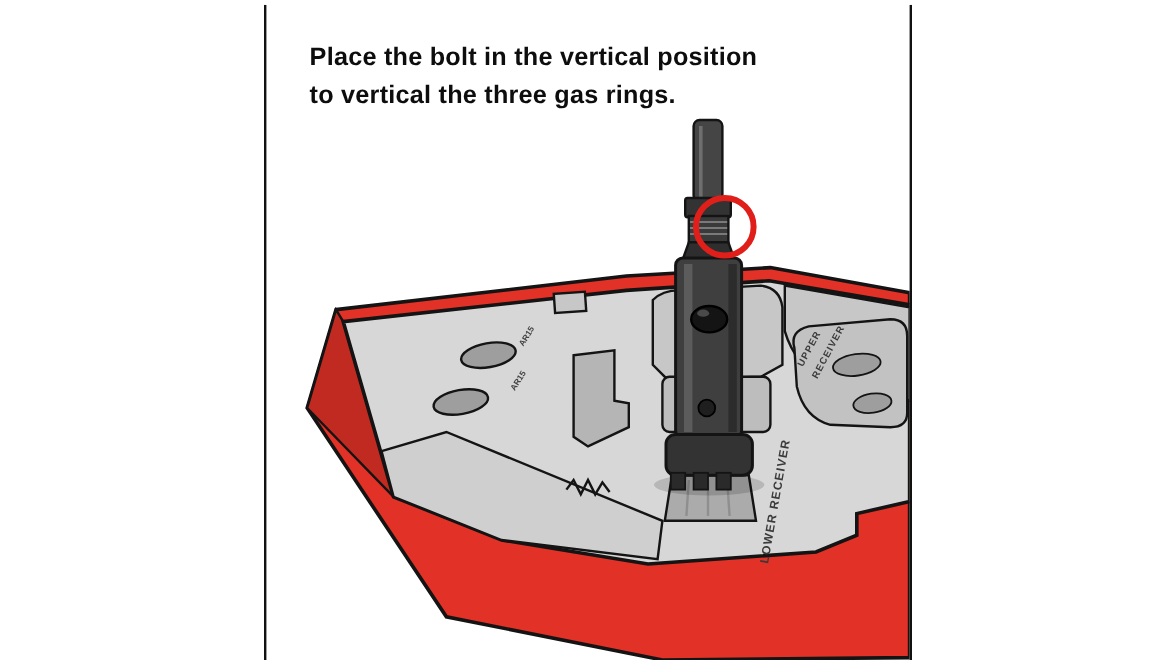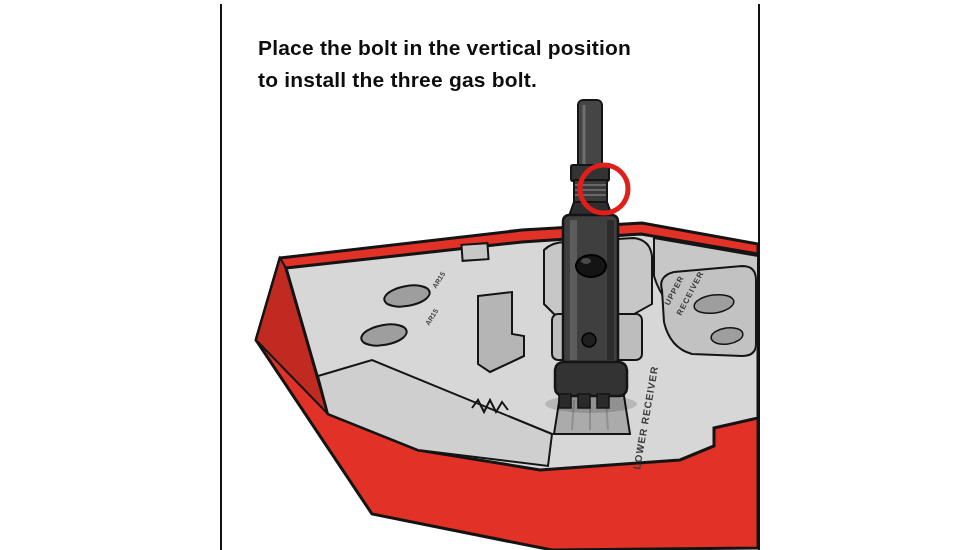--- a/index.html
+++ b/index.html
@@ -28,21 +28,21 @@
   .ring-highlight{stroke:var(--highlight-red,#e01f1a);}
 </style>
 </head>
 <body>
 
 <div class="frame">
   <div class="panel">
 
     <div class="instruction">
       <div>Place the bolt in the vertical position</div>
-      <div>to install the three gas bolt.</div>
+      <div>to vertical the three gas rings.</div>
     </div>
 
     <svg class="illu" viewBox="0 0 536 550">
 
       <g>
         <path class="fill-red ol" stroke-width="3" d="M 58 254 L 300 226 L 420 219 L 536 240 L 536 544 L 330 546 L 150 510 L 34 336 Z"></path>
         <path class="fill-red-dark ol" stroke-width="2" d="M 58 254 L 64 264 L 106 410 L 34 336 Z"></path>
       </g>
 
       <g>

